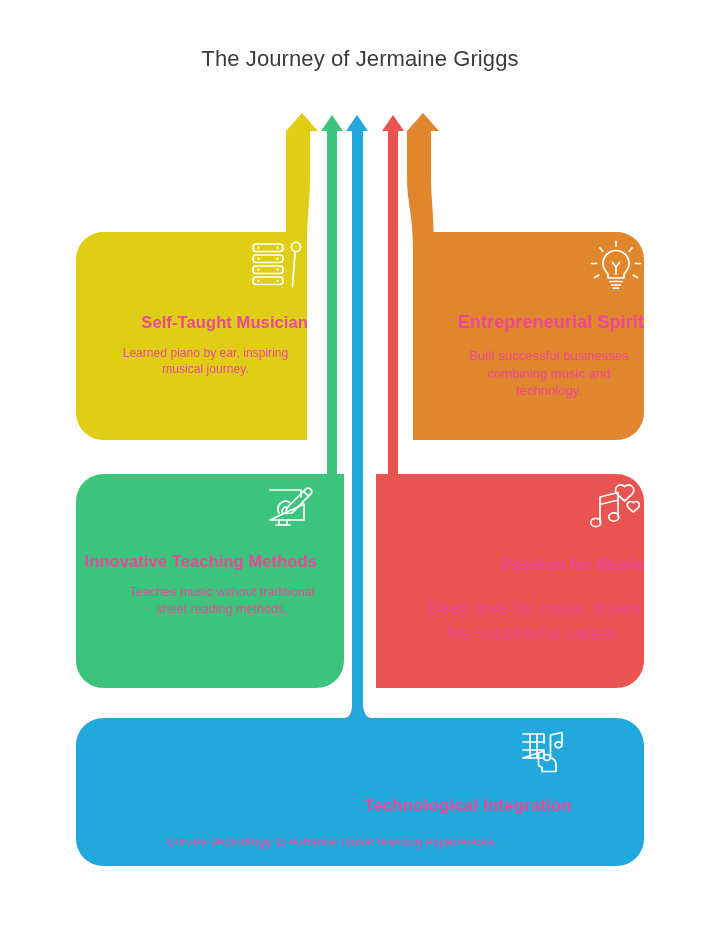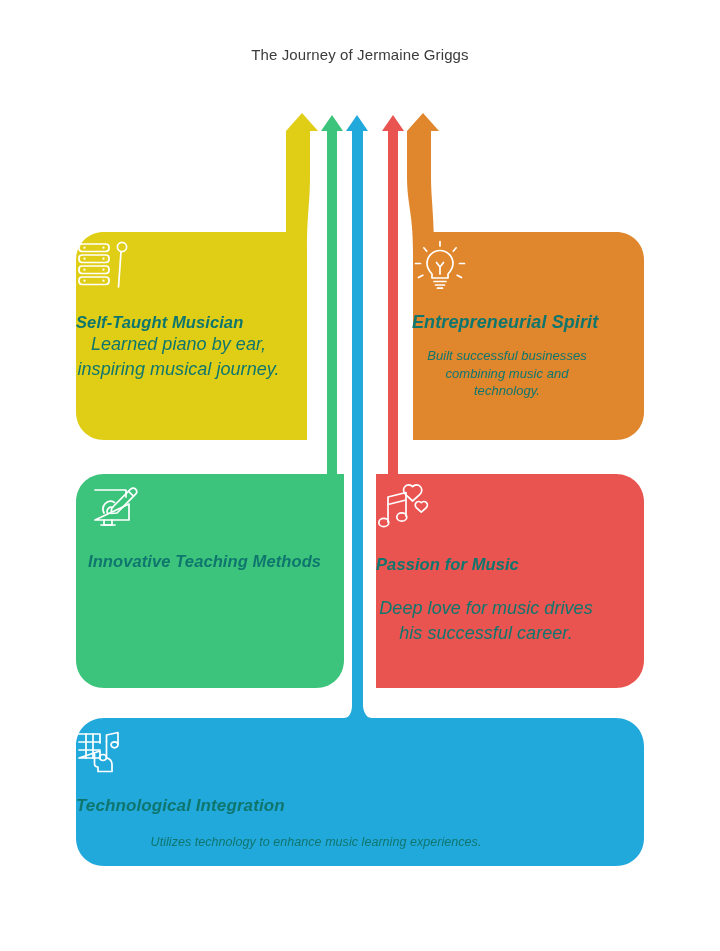--- a/index.html
+++ b/index.html
@@ -9,64 +9,63 @@
     font-family:"Liberation Sans","DejaVu Sans",sans-serif;
     overflow:hidden;
     position:relative;
   }
   #stage{position:absolute;inset:0;width:720px;height:951px;}
 
   .page-title{
     position:absolute;
     left:0;top:46px;width:720px;
     text-align:center;
-    font-size:15px;
+    font-size:22px;
     font-weight:400;
     color:#3b3b3b;
     letter-spacing:.1px;
   }
 
   svg.art{position:absolute;left:0;top:0;width:720px;height:951px;}
 
   .card-layer{position:absolute;left:0;top:0;width:720px;height:951px;}
 
   .card{
     position:absolute;
     box-sizing:border-box;
-    color:#0f766e;
+    color:#ec4899;
     text-align:center;
     display:flex;
     flex-direction:column;
-    align-items:flex-start;
+    align-items:flex-end;
     pointer-events:auto;
-    font-style:italic;
   }
   .card .icon{display:block;}
   .card .c-title{
     font-weight:bold;
     line-height:1.22;
     letter-spacing:.1px;
   }
   .card .c-desc{
     line-height:1.36;
     letter-spacing:.05px;
   }
 
   
   #card-self-taught{left:76px;top:224px;width:232px;height:216px;}
   #card-self-taught .icon{margin-top:16px;}
   #card-self-taught .c-title{font-size:16.5px;margin-top:16px;}
-  #card-self-taught .c-desc{font-size:18px;width:205px;}
+  #card-self-taught .c-desc{font-size:12px;margin-top:13px;width:205px;}
 
   #card-entrepreneurial{left:412px;top:224px;width:232px;height:216px;}
   #card-entrepreneurial .icon{margin-top:16px;}
   #card-entrepreneurial .c-title{font-size:18px;margin-top:16px;}
   #card-entrepreneurial .c-desc{font-size:13px;margin-top:13px;width:190px;}
 
-  #card-innovative{left:76px;top:466px;width:241px;height:218px;margin-left:12px;}
+  #card-innovative{left:76px;top:466px;width:241px;height:218px;}
   #card-innovative .icon{margin-top:16px;}
   #card-innovative .c-title{font-size:16.5px;margin-top:15px;}
   #card-innovative .c-desc{font-size:12.5px;margin-top:13px;width:190px;}
 
   #card-passion{left:376px;top:466px;width:268px;height:218px;}
   #card-passion .icon{margin-top:16px;}
   #card-passion .c-title{font-size:16.5px;margin-top:18px;}
   #card-passion .c-desc{font-size:18px;margin-top:22px;width:220px;}
 
   #card-technological{left:76px;top:706px;width:496px;height:160px;}
@@ -214,20 +213,21 @@
           <path d="M7 8 L38 8 L38 15 M41 22 L41 38 L7 38 Z"></path>
           <path d="M16 38 L16 43 L24 43 L24 38"></path>
           <path d="M13 43 L27 43"></path>
           <path d="M16 31 C14.5 28 14.8 24 17.2 21.6 C19.8 19 23.6 18.8 26.5 20.5"></path>
           <path d="M19.5 31.2 C18.8 29.6 19.1 27.6 20.4 26.3 C21.6 25.1 23.3 24.9 24.7 25.5"></path>
           <path d="M29 31 L23 31.5 L23.8 26 L42.6 7.2 C44.1 5.7 46.2 5.7 47.6 7.2 C49 8.6 49 10.7 47.6 12.2 Z"></path>
           <path d="M40.6 9.3 L45.5 14.2"></path>
         </svg>
       </span>
       <div class="c-title">Innovative Teaching Methods</div>
+      <div class="c-desc">Teaches music without traditional sheet reading methods.</div>
     </div>
 
     <div class="card" id="card-passion">
       <span class="icon">
         <svg width="56" height="50" viewBox="0 0 56 50" fill="none" stroke="#ffffff" stroke-width="1.7" stroke-linecap="round" stroke-linejoin="round">
           <path d="M12 40 L12 15 L30 10.5 L30 34"></path>
           <path d="M12 22.5 L30 18"></path>
           <ellipse cx="7.8" cy="40.5" rx="5" ry="4.2"></ellipse>
           <ellipse cx="25.8" cy="35" rx="5" ry="4.2"></ellipse>
           <path d="M44.3 4.5 C42.2 2.2 38.6 2.3 36.6 4.6 C34.7 2.3 31.1 2.2 29 4.5 C26.8 6.8 27.1 10.3 29.4 12.4 L36.6 19 L43.9 12.4 C46.2 10.3 46.5 6.8 44.3 4.5 Z"></path>

